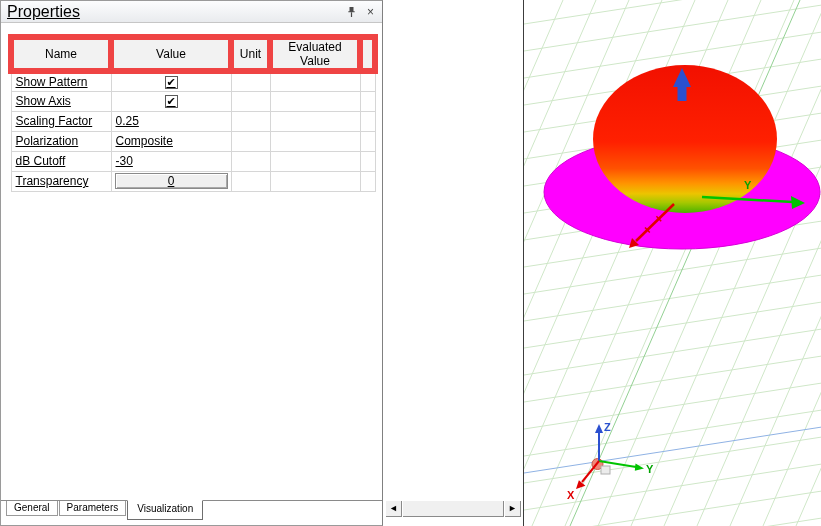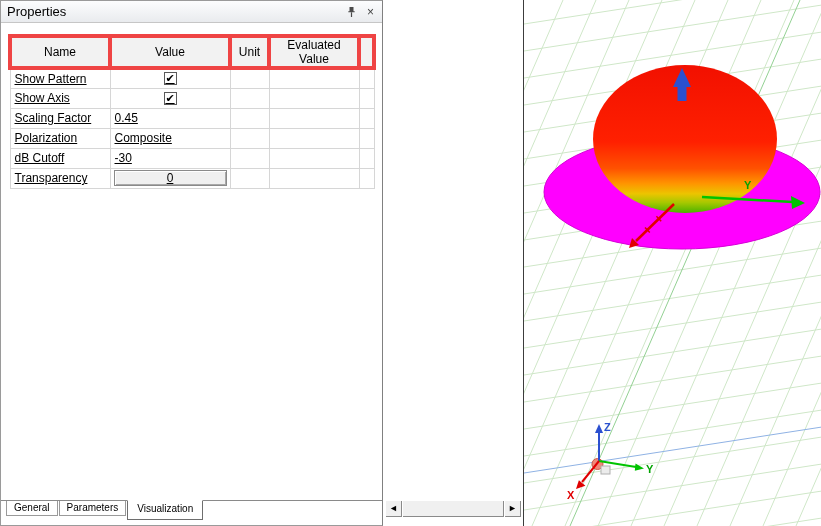--- a/index.html
+++ b/index.html
@@ -5,26 +5,26 @@
   * { margin:0; padding:0; box-sizing:border-box; }
   html,body { width:821px; height:526px; overflow:hidden; background:#fff; }
   .app { position:relative; width:821px; height:526px; background:#fff;
          font-family:"Liberation Sans","DejaVu Sans",sans-serif; font-size:12px; color:#000; overflow:hidden; }
 
   
   .left-panel { position:absolute; left:0; top:0; width:383px; height:526px;
                 background:#fff; border:1px solid #9a9a9a; border-right:1px solid #808080; }
   .titlebar { height:22px; background:linear-gradient(#fcfdfe,#e9ebee);
               border-bottom:1px solid #c6c6c6; display:flex; align-items:center; padding:0 3px 0 6px; }
-  .titlebar .title { flex:1; font-size:13px; }
+  .titlebar .title { flex:1; font-size:16px;text-decoration:underline; }
   .tb-btn { width:17px; height:15px; display:flex; align-items:center; justify-content:center;
             color:#444; font-size:12px; line-height:1; margin-left:2px; cursor:default; }
 
   table.props { position:absolute; left:7px; top:33px; border-collapse:collapse; table-layout:fixed; }
-  .props th { background:#f2f2f2; border:4px solid #ef4444; font-weight:normal;
+  .props th { background:#f2f2f2; border:6px solid #ef4444; font-weight:normal;
               height:18px; font-size:12px; text-align:center; padding:0 2px; }
   .props th.filler { background:#f2f2f2; }
   .props td { border:1px solid #d6d6d6; height:20px; font-size:12px; padding:0 4px;
               overflow:hidden; white-space:nowrap; background:#fff;text-decoration:underline; }
   .props td.name { padding-left:4px; }
   .props td.value { }
   .props td.vbtn { padding:1px 3px; }
 
   .cb { width:13px; height:13px; border:1px solid #5a5a5a; background:#fff; margin:0 auto;
         display:flex; align-items:center; justify-content:center;
@@ -107,21 +107,21 @@
             <td class="name">Show Axis</td>
             <td class="value">
               <div class="cb">✔</div>
             </td>
             <td></td>
             <td></td>
             <td></td>
           </tr>
           <tr>
             <td class="name">Scaling Factor</td>
-            <td class="value">0.45</td>
+            <td class="value">0.25</td>
             <td></td>
             <td></td>
             <td></td>
           </tr>
           <tr>
             <td class="name">Polarization</td>
             <td class="value">Composite</td>
             <td></td>
             <td></td>
             <td></td>

